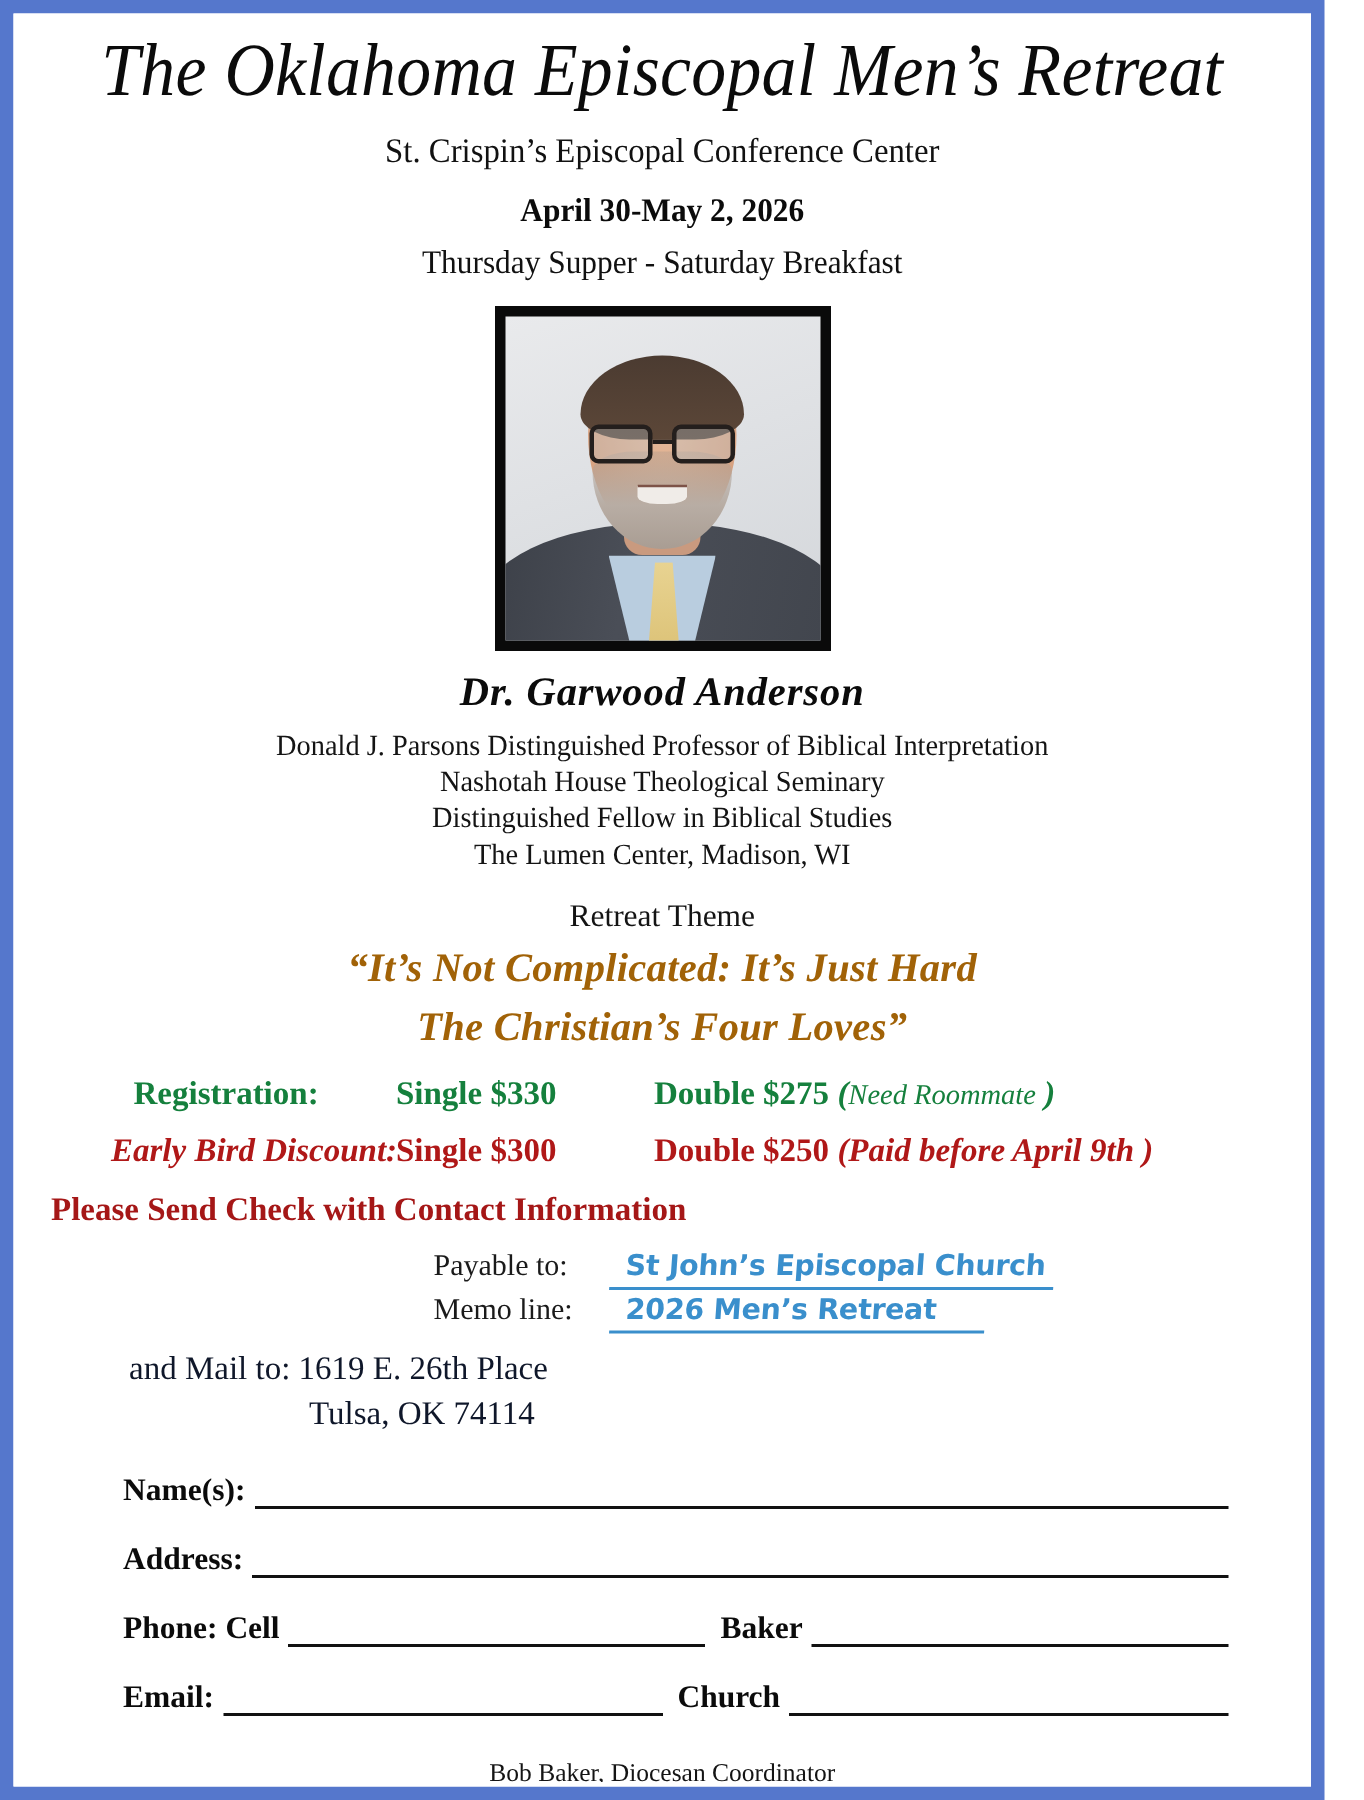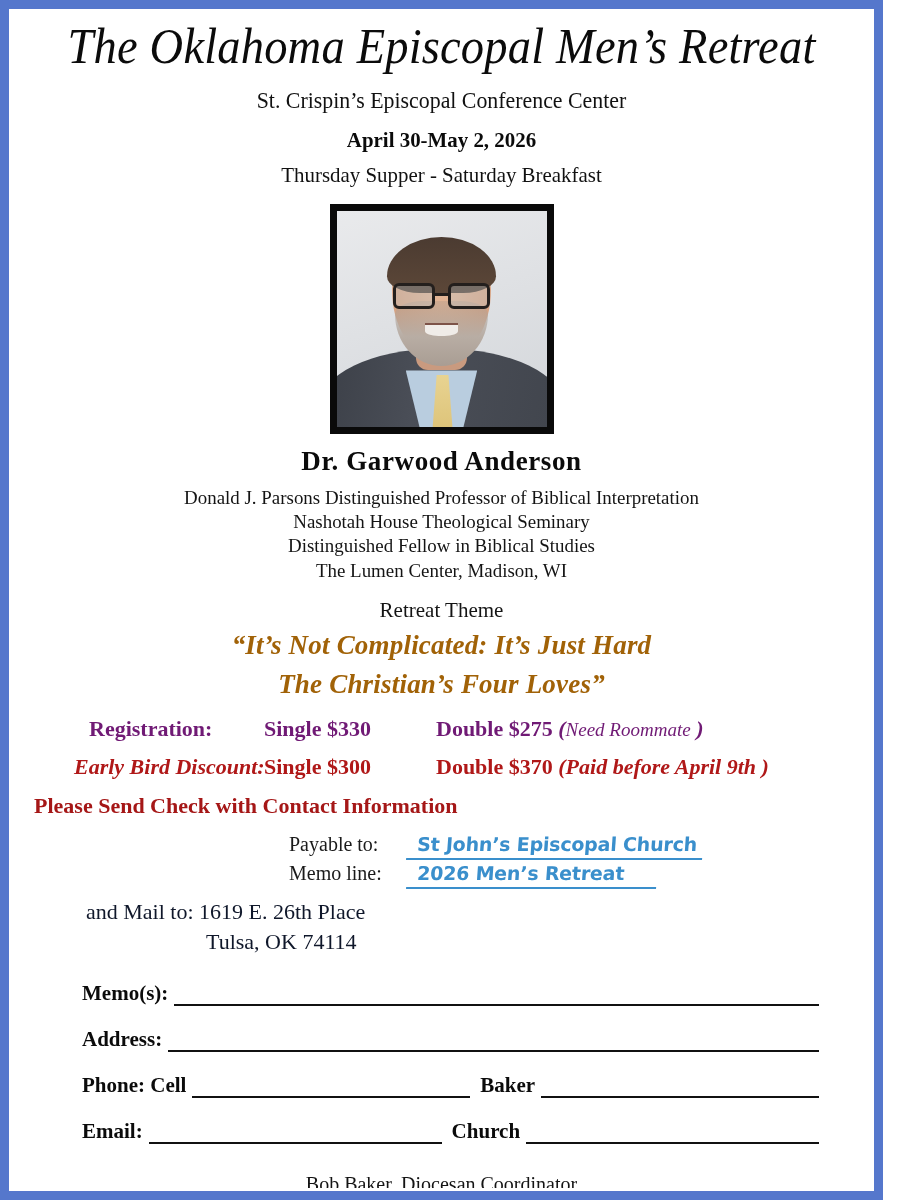--- a/index.html
+++ b/index.html
@@ -199,20 +199,21 @@
     width: 14%;
     height: 3px;
     background: #241f1d;
   }
 
   
   .speaker-name {
     text-align: center;
     font-size: 27px;
     font-weight: bold;
+    font-style: italic;
     letter-spacing: 0.6px;
     margin-top: 12px;
     color: #0b0b0b;
   }
   .cred {
     text-align: center;
     font-size: 19.5px;
     line-height: 1.2;
     color: #141414;
     margin-top: 9px;
@@ -243,21 +244,21 @@
   .price-row {
     display: flex;
     align-items: baseline;
     font-size: 22px;
     font-weight: bold;
     white-space: nowrap;
   }
   .price-row .c-label { width: 230px; padding-left: 55px; box-sizing: border-box; }
   .price-row .c-single { width: 172px; }
   .price-row .c-double { flex: 1; }
-  .row-regular { color: #701a75; }
+  .row-regular { color: #15803d; }
   .row-early {
     color: #b01818;
     margin-top: 12px;
   }
   .row-early .c-label { font-style: italic; padding-left: 40px; }
   .paren {
     font-style: italic;
     font-weight: bold;
   }
   .paren-sm {
@@ -330,21 +331,21 @@
   }
   .f-mid {
     white-space: nowrap;
     padding: 0 6px 0 10px;
   }
 
   
   .footer {
     text-align: center;
     margin-top: 26px;
-    font-size: 20px;
+    font-size: 17px;
     line-height: 1.42;
     color: #141414;
   }
 </style>
 </head>
 <body>
 
 <div class="page">
   <div class="page-inner">
     <div class="sheet">
@@ -390,21 +391,21 @@
 
         <div class="price-row row-regular">
           <span class="c-label">Registration:</span>
           <span class="c-single">Single $330</span>
           <span class="c-double"><span>Double $275</span>&nbsp;<span class="paren">(</span><span class="paren-sm">Need Roommate</span>&nbsp;<span class="paren">)</span></span>
         </div>
 
         <div class="price-row row-early">
           <span class="c-label">Early Bird Discount:</span>
           <span class="c-single">Single $300</span>
-          <span class="c-double"><span>Double $370</span>&nbsp;<span class="paren">(</span><span class="paren">Paid before April 9th</span>&nbsp;<span class="paren">)</span></span>
+          <span class="c-double"><span>Double $250</span>&nbsp;<span class="paren">(</span><span class="paren">Paid before April 9th</span>&nbsp;<span class="paren">)</span></span>
         </div>
 
         <div class="send-check">Please Send Check with Contact Information</div>
       </div>
 
       <div class="payable-block">
         <div class="pay-row">
           <span class="pk">Payable to:</span>
           <span class="pay-hand w1">St John’s Episcopal Church</span>
         </div>
@@ -414,21 +415,21 @@
         </div>
       </div>
       <div class="mail-lines">
         <div class="l1">and Mail to:  1619 E. 26th Place</div>
         <div class="l2">Tulsa, OK  74114</div>
       </div>
 
       <div class="form-block">
 
         <div class="f-row">
-          <span class="f-label">Memo(s):</span>
+          <span class="f-label">Name(s):</span>
           <span class="f-line"></span>
         </div>
 
         <div class="f-row">
           <span class="f-label">Address:</span>
           <span class="f-line"></span>
         </div>
 
         <div class="f-row">
           <span class="f-label">Phone:  Cell</span>

